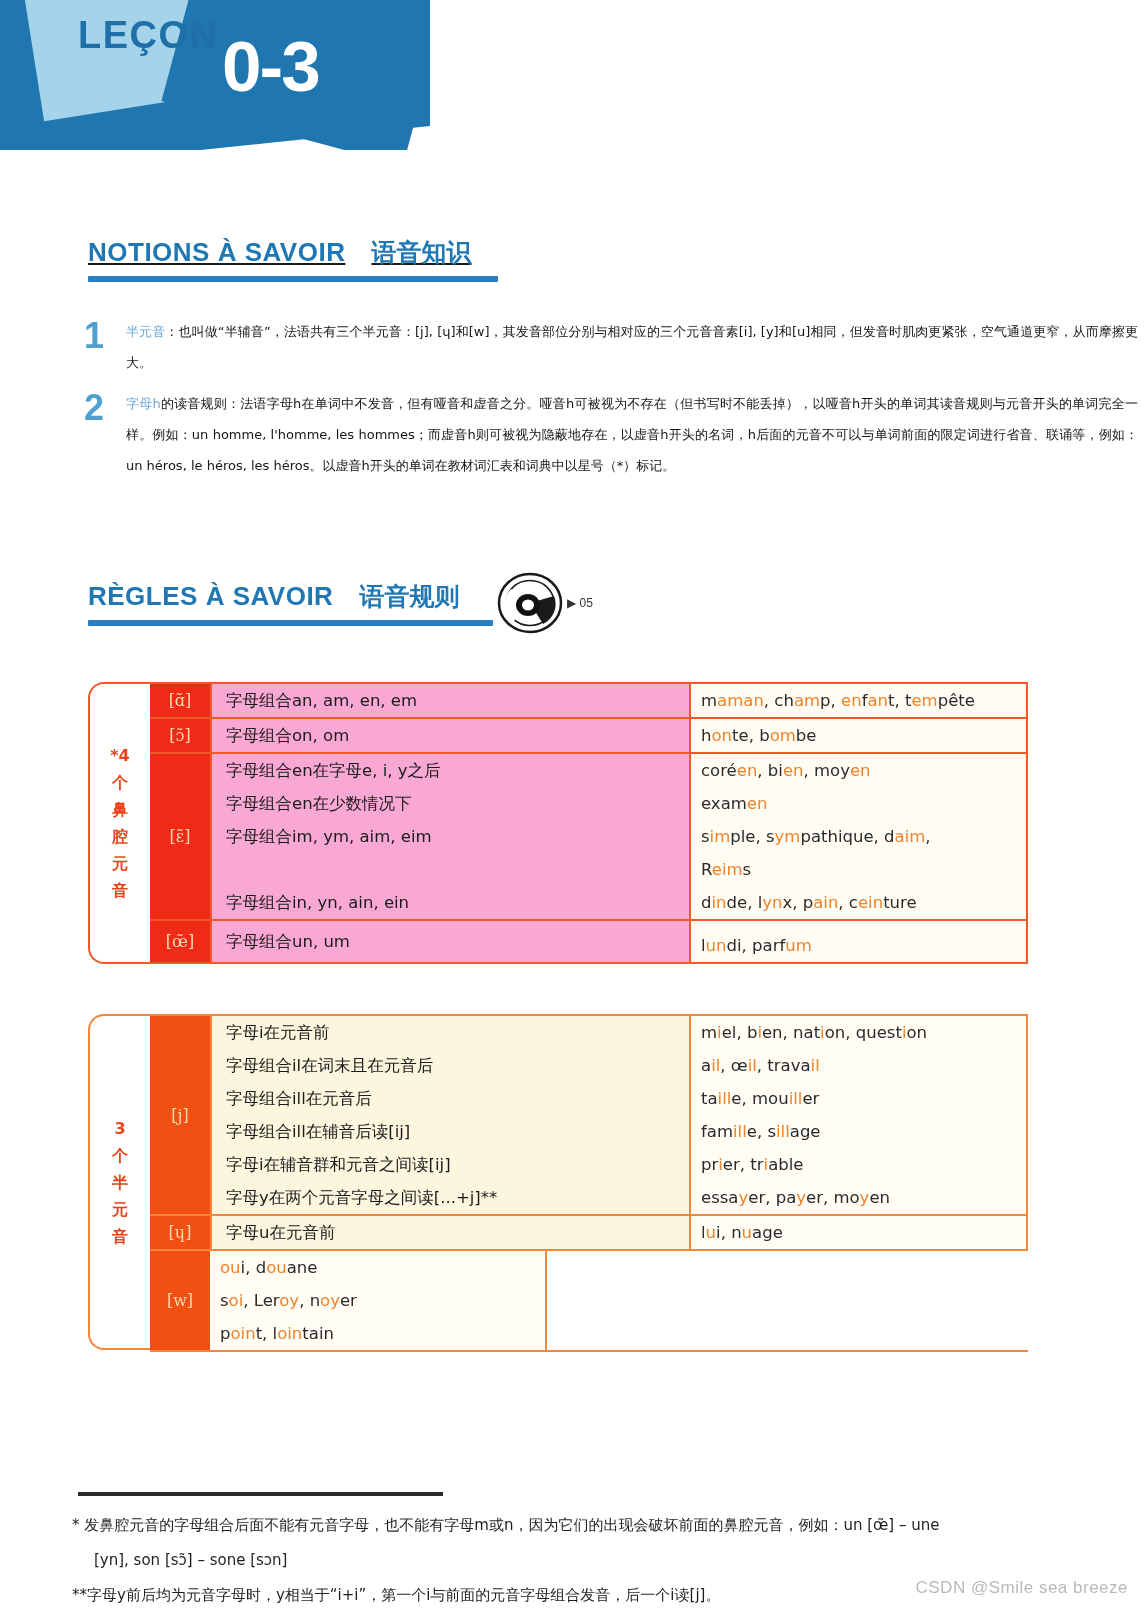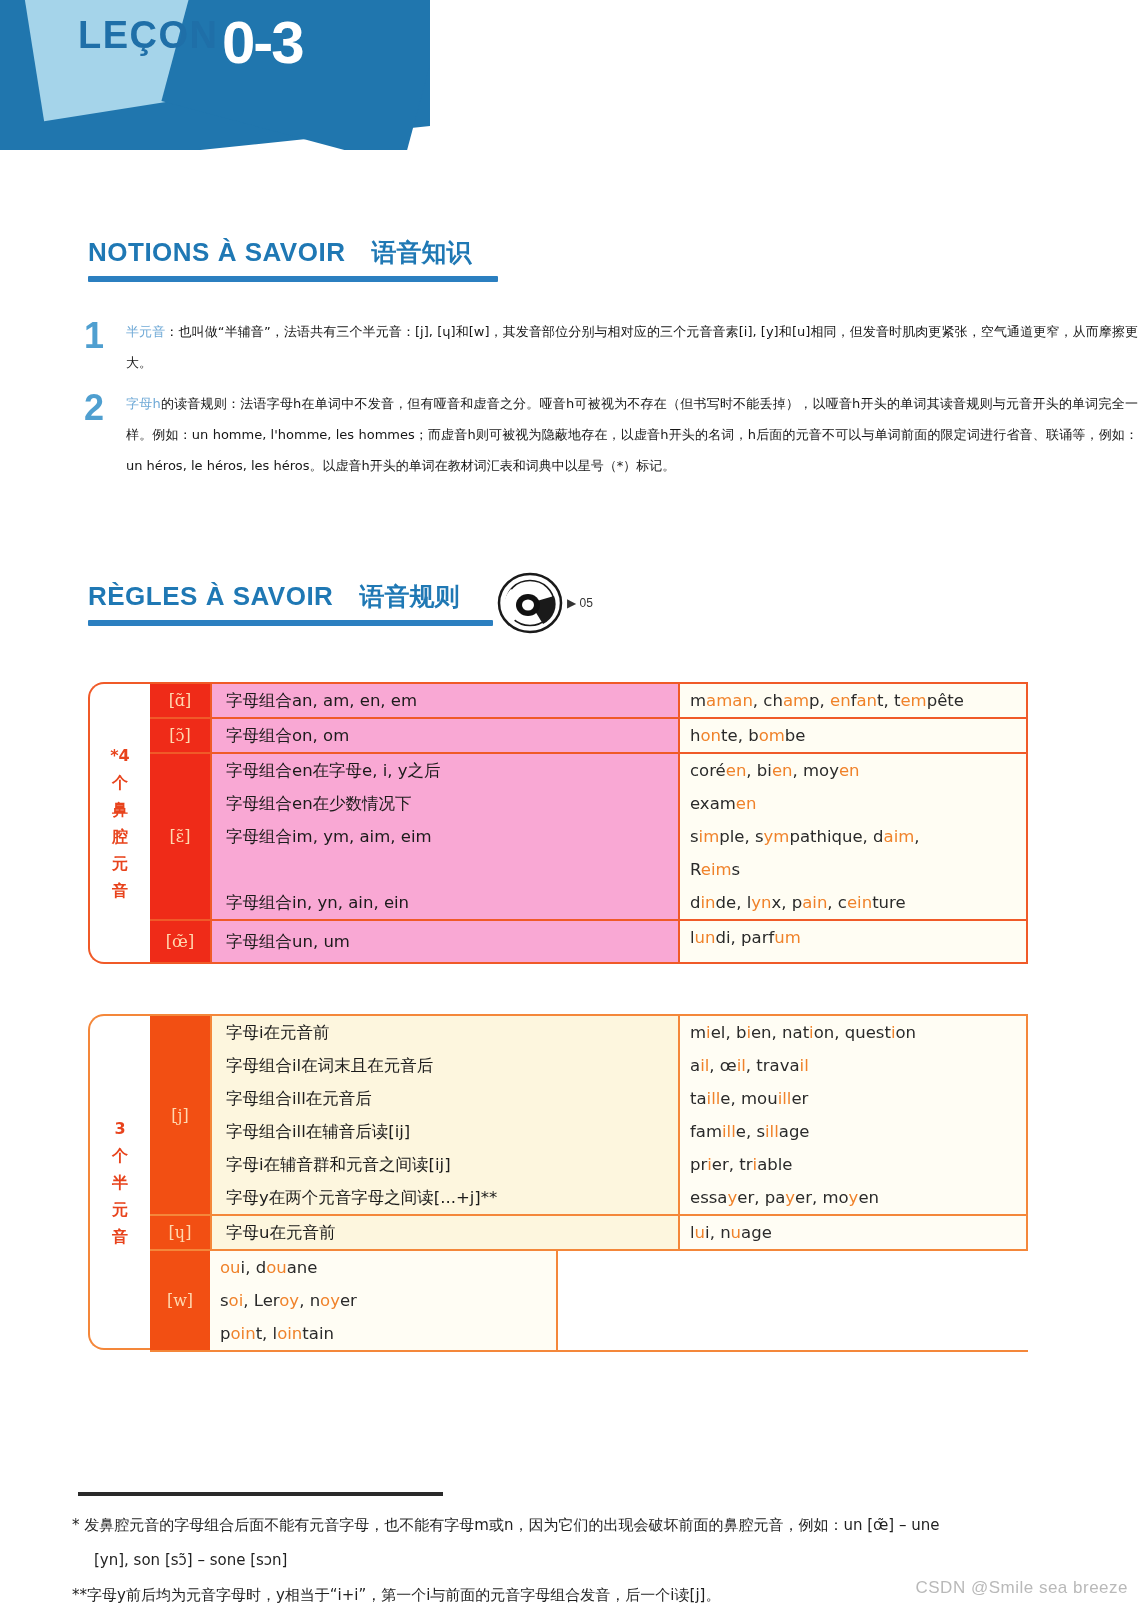--- a/index.html
+++ b/index.html
@@ -30,22 +30,22 @@
     transform:rotate(15deg);
   }
   .banner .lecon{
     position:absolute;left:78px;top:14px;
     font-size:38px;font-weight:bold;letter-spacing:1.5px;
     color:#1f6fa8;
     font-family:"Liberation Sans",sans-serif;
     z-index:4;
   }
   .banner .num{
-    position:absolute;left:222px;top:8px;
-    font-size:60px;font-weight:bold;letter-spacing:-2px;
+    position:absolute;left:222px;top:26px;
+    font-size:71px;font-weight:bold;letter-spacing:-2px;
     color:#ffffff;
     z-index:5;
     font-family:"Liberation Sans",sans-serif;
   }
 
   
   .section-head{position:absolute;}
   .section-head .row{display:flex;align-items:baseline;}
   .section-head .fr{
     font-size:26px;font-weight:bold;letter-spacing:.5px;color:#1f78b4;
@@ -105,22 +105,22 @@
     background:#f9a8d4;
     border-left:2px solid #f05a28;
     border-right:2px solid #f05a28;
     padding:0 0 0 14px;
     display:flex;flex-direction:column;justify-content:center;
   }
   .c-ex{
     width:320px;flex:0 0 320px;
     background:#fffdf3;
     border-right:2px solid #f05a28;
-    padding:0 16px 0 10px;
-    display:flex;flex-direction:column;justify-content:flex-start;
+    padding:0 5px 0 10px;
+    display:flex;flex-direction:column;justify-content:flex-end;
   }
   .line{
     font-size:16.5px;line-height:33px;color:#1b1b1b;white-space:nowrap;
     font-family:"DejaVu Sans","Liberation Sans",sans-serif;
   }
   .c-ex .line{color:#2a2a2a;}
   .hl{color:#f0822a;}
 
   
   #table-nasal .c-ipa{background:#ef2b18;}
@@ -155,21 +155,21 @@
 <body>
 
 <div class="banner">
   <div class="shape-dark"></div>
   <div class="shape-light"></div>
   <div class="shape-mid"></div>
   <div class="lecon">LEÇON</div>
   <div class="num">0-3</div>
 </div>
 
-<div class="section-head" style="left:88px;top:236px;width:410px;">
+<div class="section-head" style="left:88px;top:236px;width:410px;text-decoration:underline;">
   <div class="row">
     <span class="fr">NOTIONS À SAVOIR</span>
     <span class="cn">语音知识</span>
   </div>
   <div class="rule"></div>
 </div>
 
 <div class="notions">
   <div class="note-item">
     <div class="note-num">1</div>

